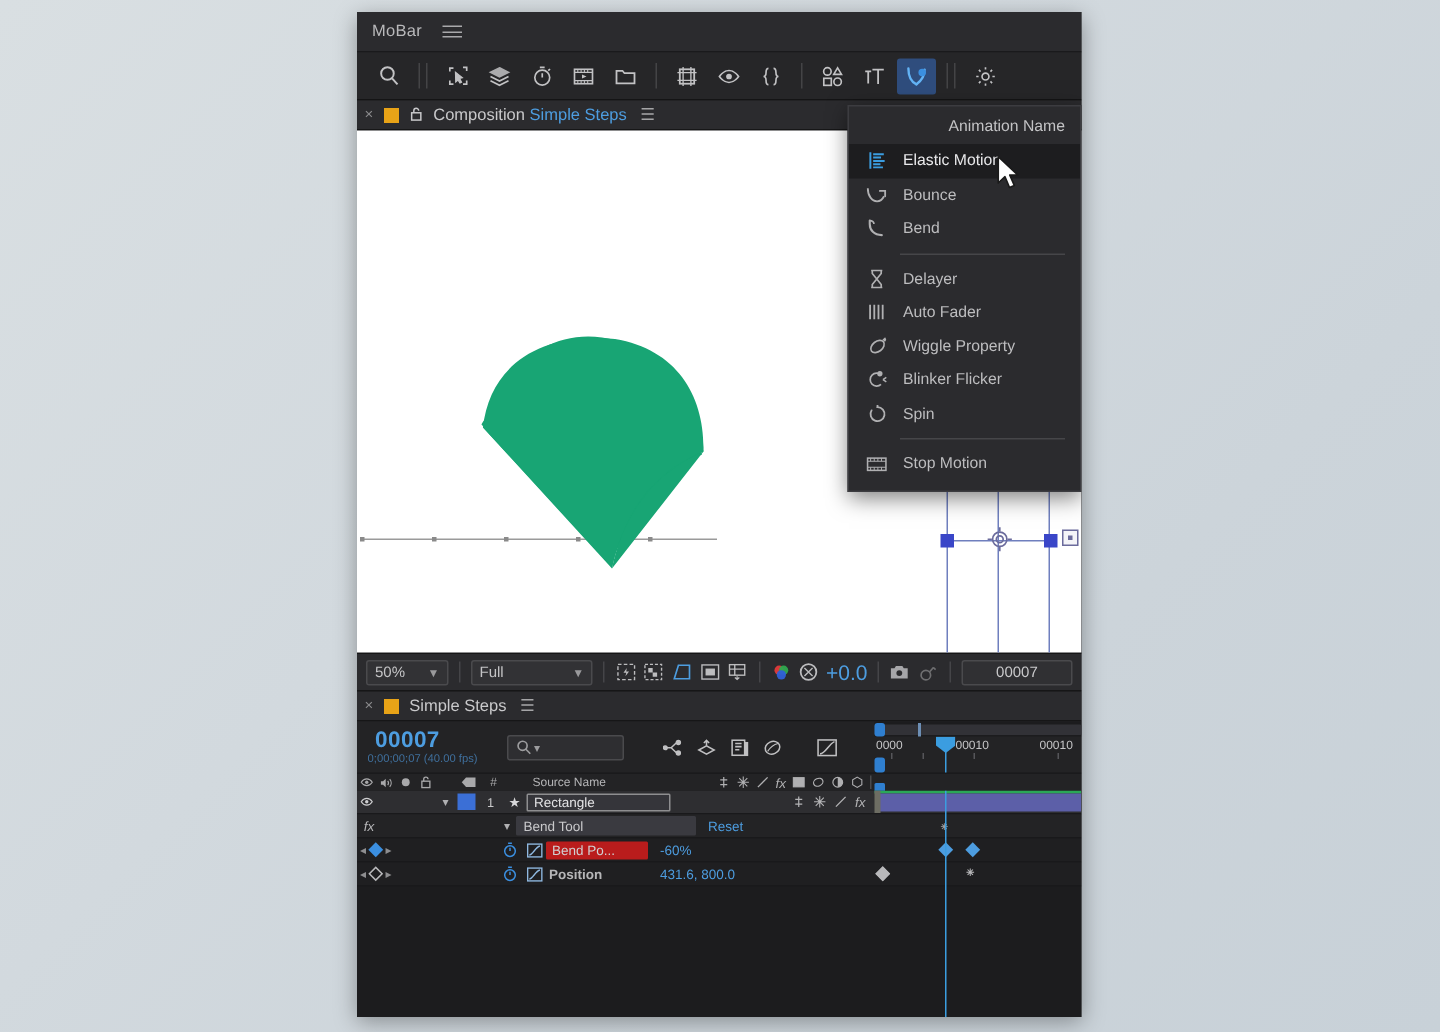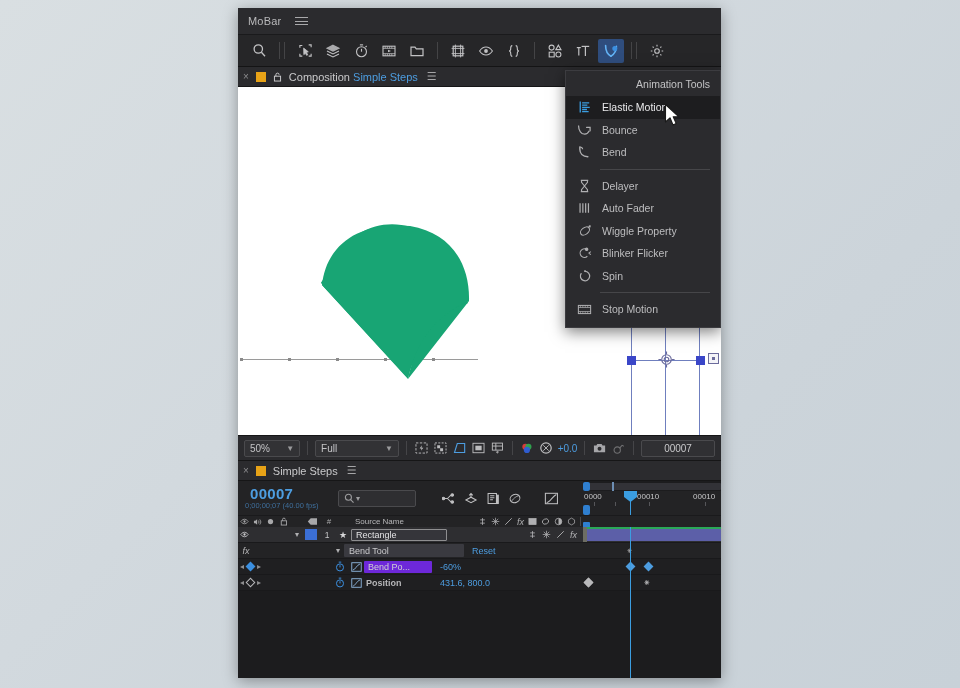--- a/index.html
+++ b/index.html
@@ -88,21 +88,21 @@
   .vselect {
     height:17px; background:#323235; border:1px solid #4a4a4d; border-radius:2px;
     color:#c4c4c6; font-size:10px; display:flex; align-items:center;
     padding:0 5px; justify-content:space-between;
   }
   .vselect .cv { color:#9a9a9c; font-size:8px; }
   .vbtn { width:19px; height:17px; display:flex; align-items:center; justify-content:center;
           color:#bcbcbe; border-radius:2px; }
   .vbtn.on { color:#4d9de0; }
   .vsep { width:1px; height:14px; background:#454548; margin:0 3px; }
-  .vval { color:#4d9de0; font-size:10px; }
+  .vval { color:#4d9de0; font-size:14px; }
   .frame-field {
     height:17px; min-width:74px; background:#303033; border:1px solid #4a4a4d; border-radius:2px;
     color:#c9c9cb; font-size:10px; display:flex; align-items:center; justify-content:center;
   }
 
   
   .tl { flex: 1 1 auto; background:#1c1c1e; display:flex; flex-direction:column; overflow:hidden; }
   .tl-tabstrip {
     height:20px; background:#2b2b2e; display:flex; align-items:center; gap:7px; padding-left:5px;
     border-bottom:1px solid #161617; flex:0 0 auto;
@@ -143,21 +143,21 @@
   .r-prop2 { background:#1f1f21; }
 
   .layer-num { color:#c7c7c9; font-size:8.5px; }
   .name-field {
     height:12px; border:1px solid #8e8e90; border-radius:1px; background:#35353a;
     color:#e2e2e4; font-size:9px; display:flex; align-items:center; padding:0 4px;
   }
   .eff-name { background:#3a3a40; color:#c9c9cb; font-size:9px; padding:0 5px; height:13px;
               display:flex; align-items:center; border-radius:1px; }
   .prop-name { color:#b6b6b8; font-size:9px;font-weight:bold; }
-  .prop-pill { background:#6d28d9; color:#d0d0d2; font-size:9px; padding:0 4px; height:12px;
+  .prop-pill { background:#b91c1c; color:#d0d0d2; font-size:9px; padding:0 4px; height:12px;
                display:flex; align-items:center; border-radius:1px; }
   .val { color:#4d9de0; font-size:9px; }
 
   .bar-green { position:absolute; left:0; right:0; top:0; height:2px; background:#2aa858; }
   .bar-layer { position:absolute; left:1px; right:0; top:2px; bottom:1px; background:#5c5fa8; }
   .bar-stub { position:absolute; left:0; top:0; bottom:0; width:4px; background:#6d6d63; }
 
   .playhead { position:absolute; top:0; bottom:0; width:1px; background:#3b9de0; }
   .ph-head {
     position:absolute; width:13px; height:11px; background:#3b9de0;
@@ -685,21 +685,21 @@
           <span class="kf-hollow" style="left:2px;top:4px;background:#b9b9bb"></span>
           <span class="kf-ease-b" style="left:61px;top:2px">⁕</span>
         </div>
       </div>
 
       <div class="playhead" style="left:392px;top:0;bottom:0"></div>
     </div>
   </div>
 
   <div class="menu" style="left:327px;top:62px">
-    <div class="menu-title">Animation Tools</div>
+    <div class="menu-title">Animation Name</div>
 
     <div class="mi sel">
       <span class="mi-ico">
         <svg width="14" height="14" viewBox="0 0 15 15" fill="none" stroke="currentColor" stroke-width="1.4">
           <path d="M2.4 1.6v11.8"></path>
           <path d="M4.4 3h7.6M4.4 5.4h5.6M4.4 7.8h8.2M4.4 10.2h5.2M4.4 12.4h7"></path>
         </svg>
       </span>
       <span class="mi-label">Elastic Motion</span>
     </div>

